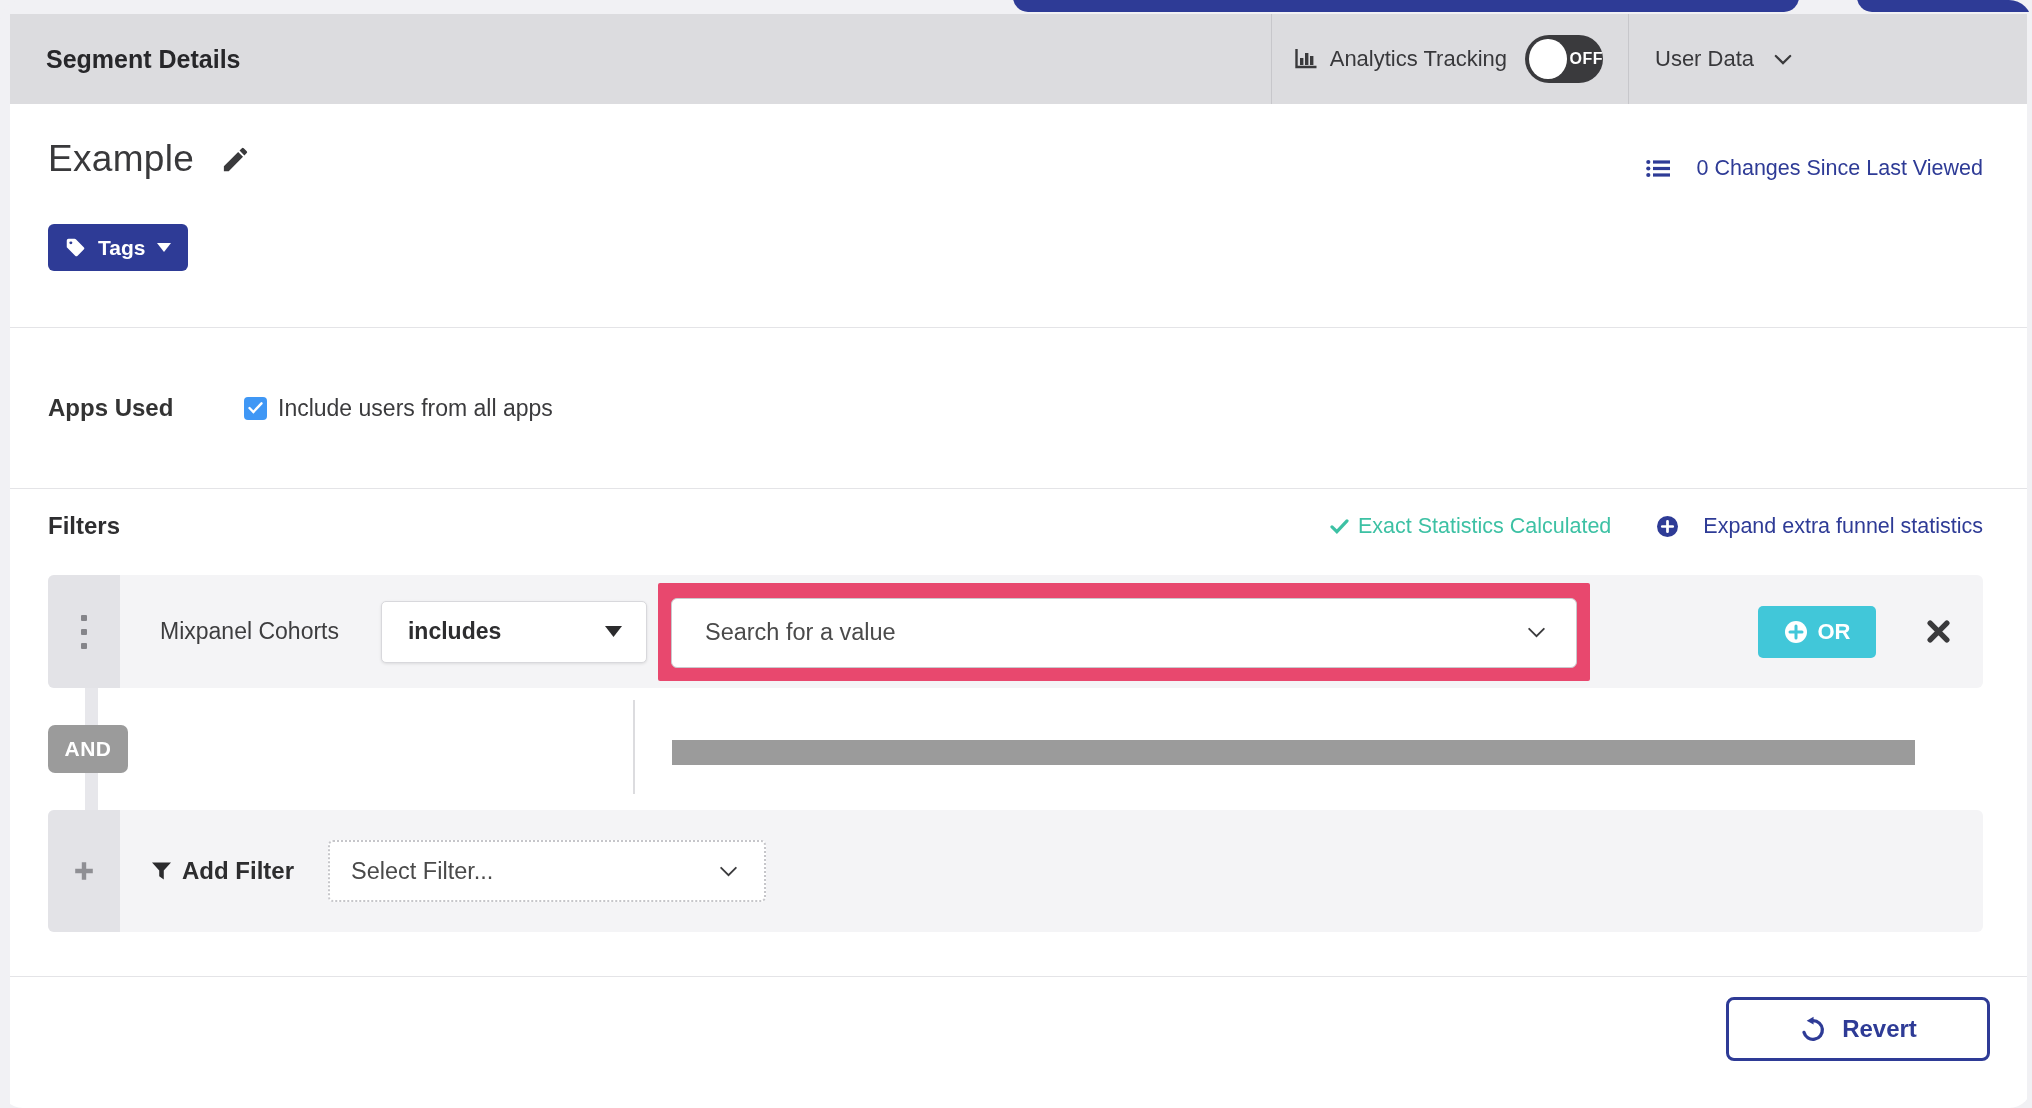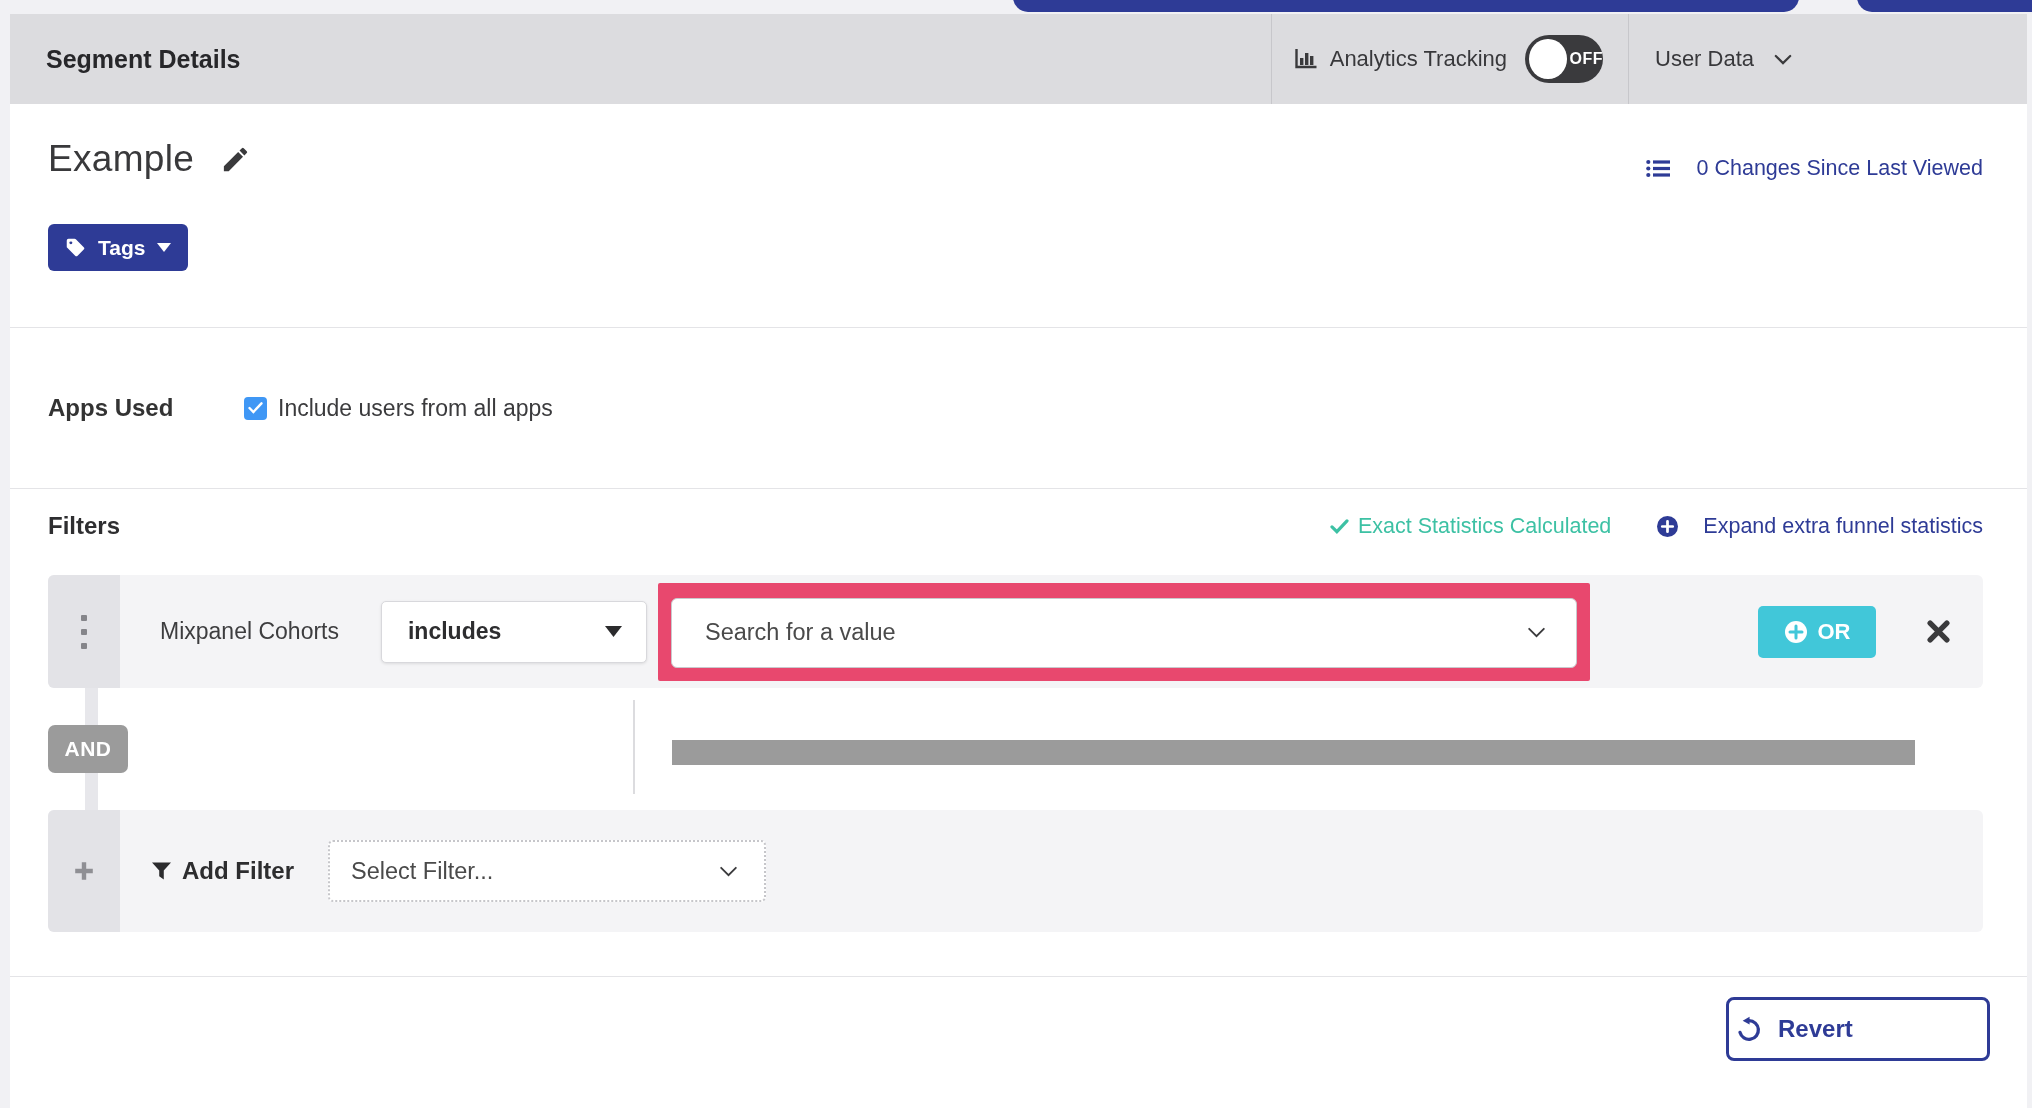--- a/index.html
+++ b/index.html
@@ -1,17 +1,17 @@
 <!DOCTYPE html>
 <html><head>
 <meta charset="utf-8">
 <style>
   html,body{margin:0;padding:0;background:#f1f1f4;}
   .page{position:relative;width:2032px;height:1108px;background:#f1f1f4;overflow:hidden;
-        font-family:"Liberation Sans",sans-serif;color:#3b3b3d;}
+        font-family:"Liberation Sans",sans-serif;color:#3b3b3d;border-radius:23px;}
   .top-pill{position:absolute;top:-18px;height:30px;background:#2e3b96;border-radius:15px;}
   .pill-1{left:1013px;width:786px;}
   .pill-2{left:1857px;width:420px;}
   .card{position:absolute;left:10px;right:5px;top:14px;bottom:0;background:#fff;}
 
   
   .titlebar{height:90px;background:#dcdcdf;display:flex;justify-content:space-between;align-items:stretch;}
   .tb-title{display:flex;align-items:center;padding-left:36px;font-size:25px;font-weight:bold;color:#27272a;}
   .tb-right{display:flex;}
   .tb-section{display:flex;align-items:center;border-left:1px solid #c7c7cb;}
@@ -88,21 +88,21 @@
   .add-filter-group{display:flex;align-items:center;gap:11px;margin-left:-8px;}
   .add-filter-label{font-size:24px;font-weight:bold;color:#2d2d2f;white-space:nowrap;}
   .sel-filter{margin-left:34px;width:438px;height:62px;background:#fff;border:2px dotted #c6c6ca;border-radius:5px;
               display:flex;align-items:center;justify-content:space-between;box-sizing:border-box;
               padding:0 26px 0 21px;cursor:pointer;}
   .sel-filter .txt{font-size:23.5px;color:#4a4a4a;}
 
   
   .footer{display:flex;justify-content:flex-end;align-items:flex-start;gap:25px;padding:20px 37px 0 0;}
   .revert-btn{width:264px;height:64px;background:#fff;border:3px solid #2e3b96;border-radius:8px;color:#2e3b96;
-              display:flex;align-items:center;gap:16px;font-size:24px;font-weight:bold;
+              display:flex;align-items:center;justify-content:center;gap:16px;font-size:24px;font-weight:bold;
               font-family:inherit;box-sizing:border-box;cursor:pointer;}
   .save-btn{width:240px;height:64px;background:#2e3b96;border:none;border-radius:8px;color:#fff;
             display:flex;align-items:center;justify-content:center;font-size:24px;font-weight:bold;
             font-family:inherit;cursor:pointer;}
   svg{display:block;flex:none;}
 </style>
 </head>
 <body>
 
 <div class="page">

